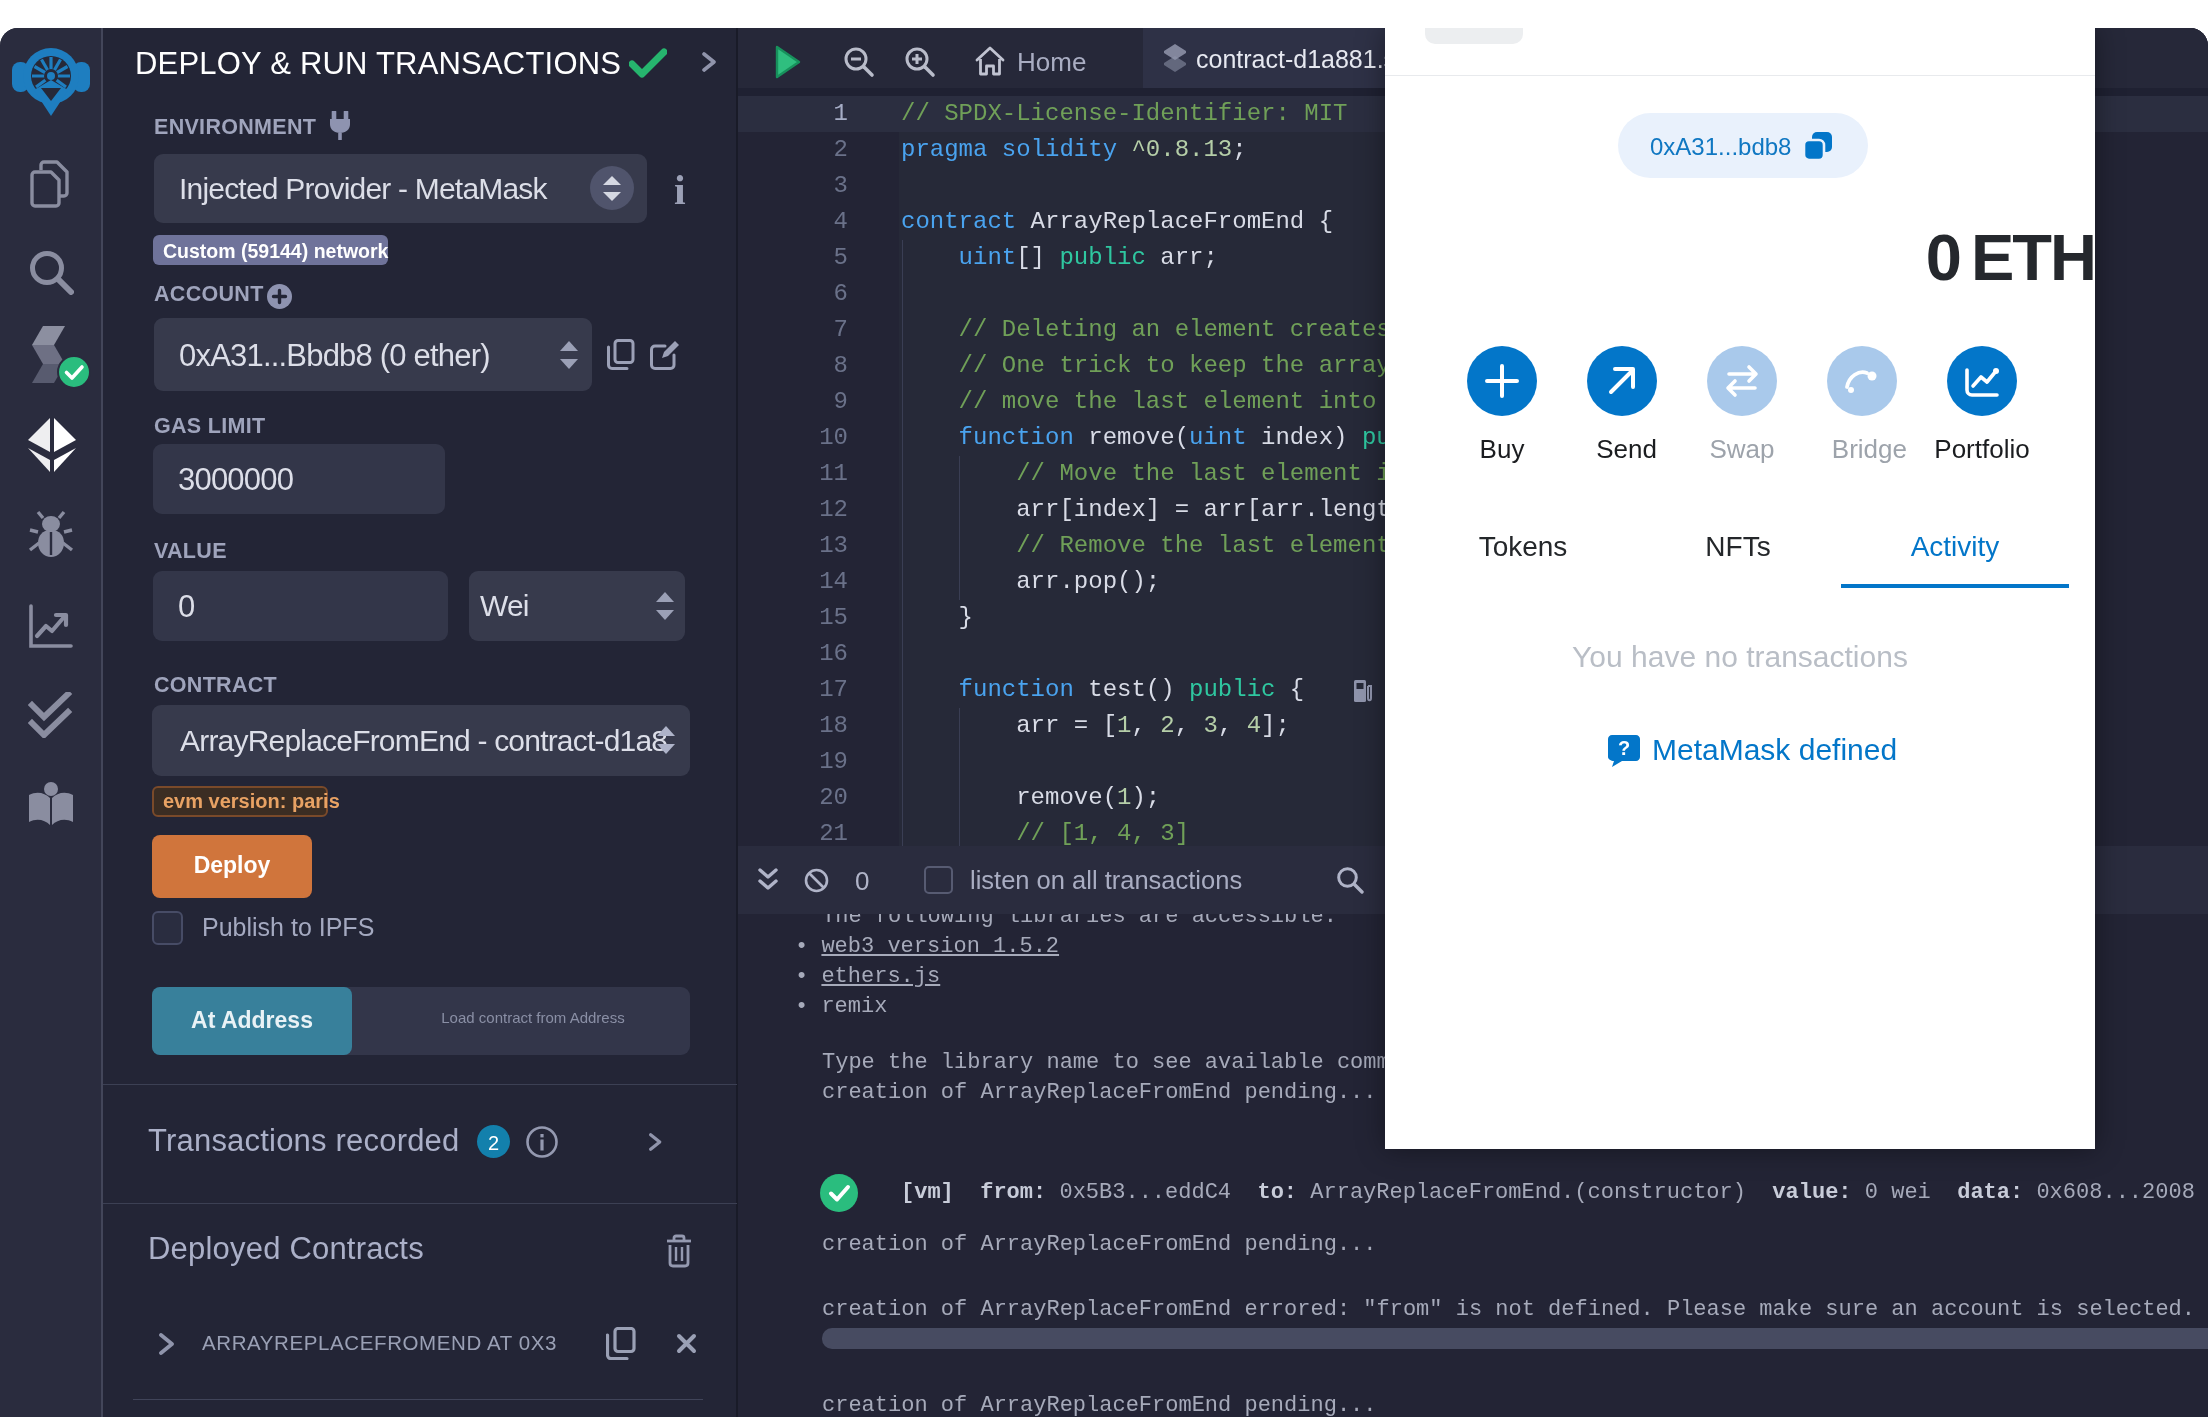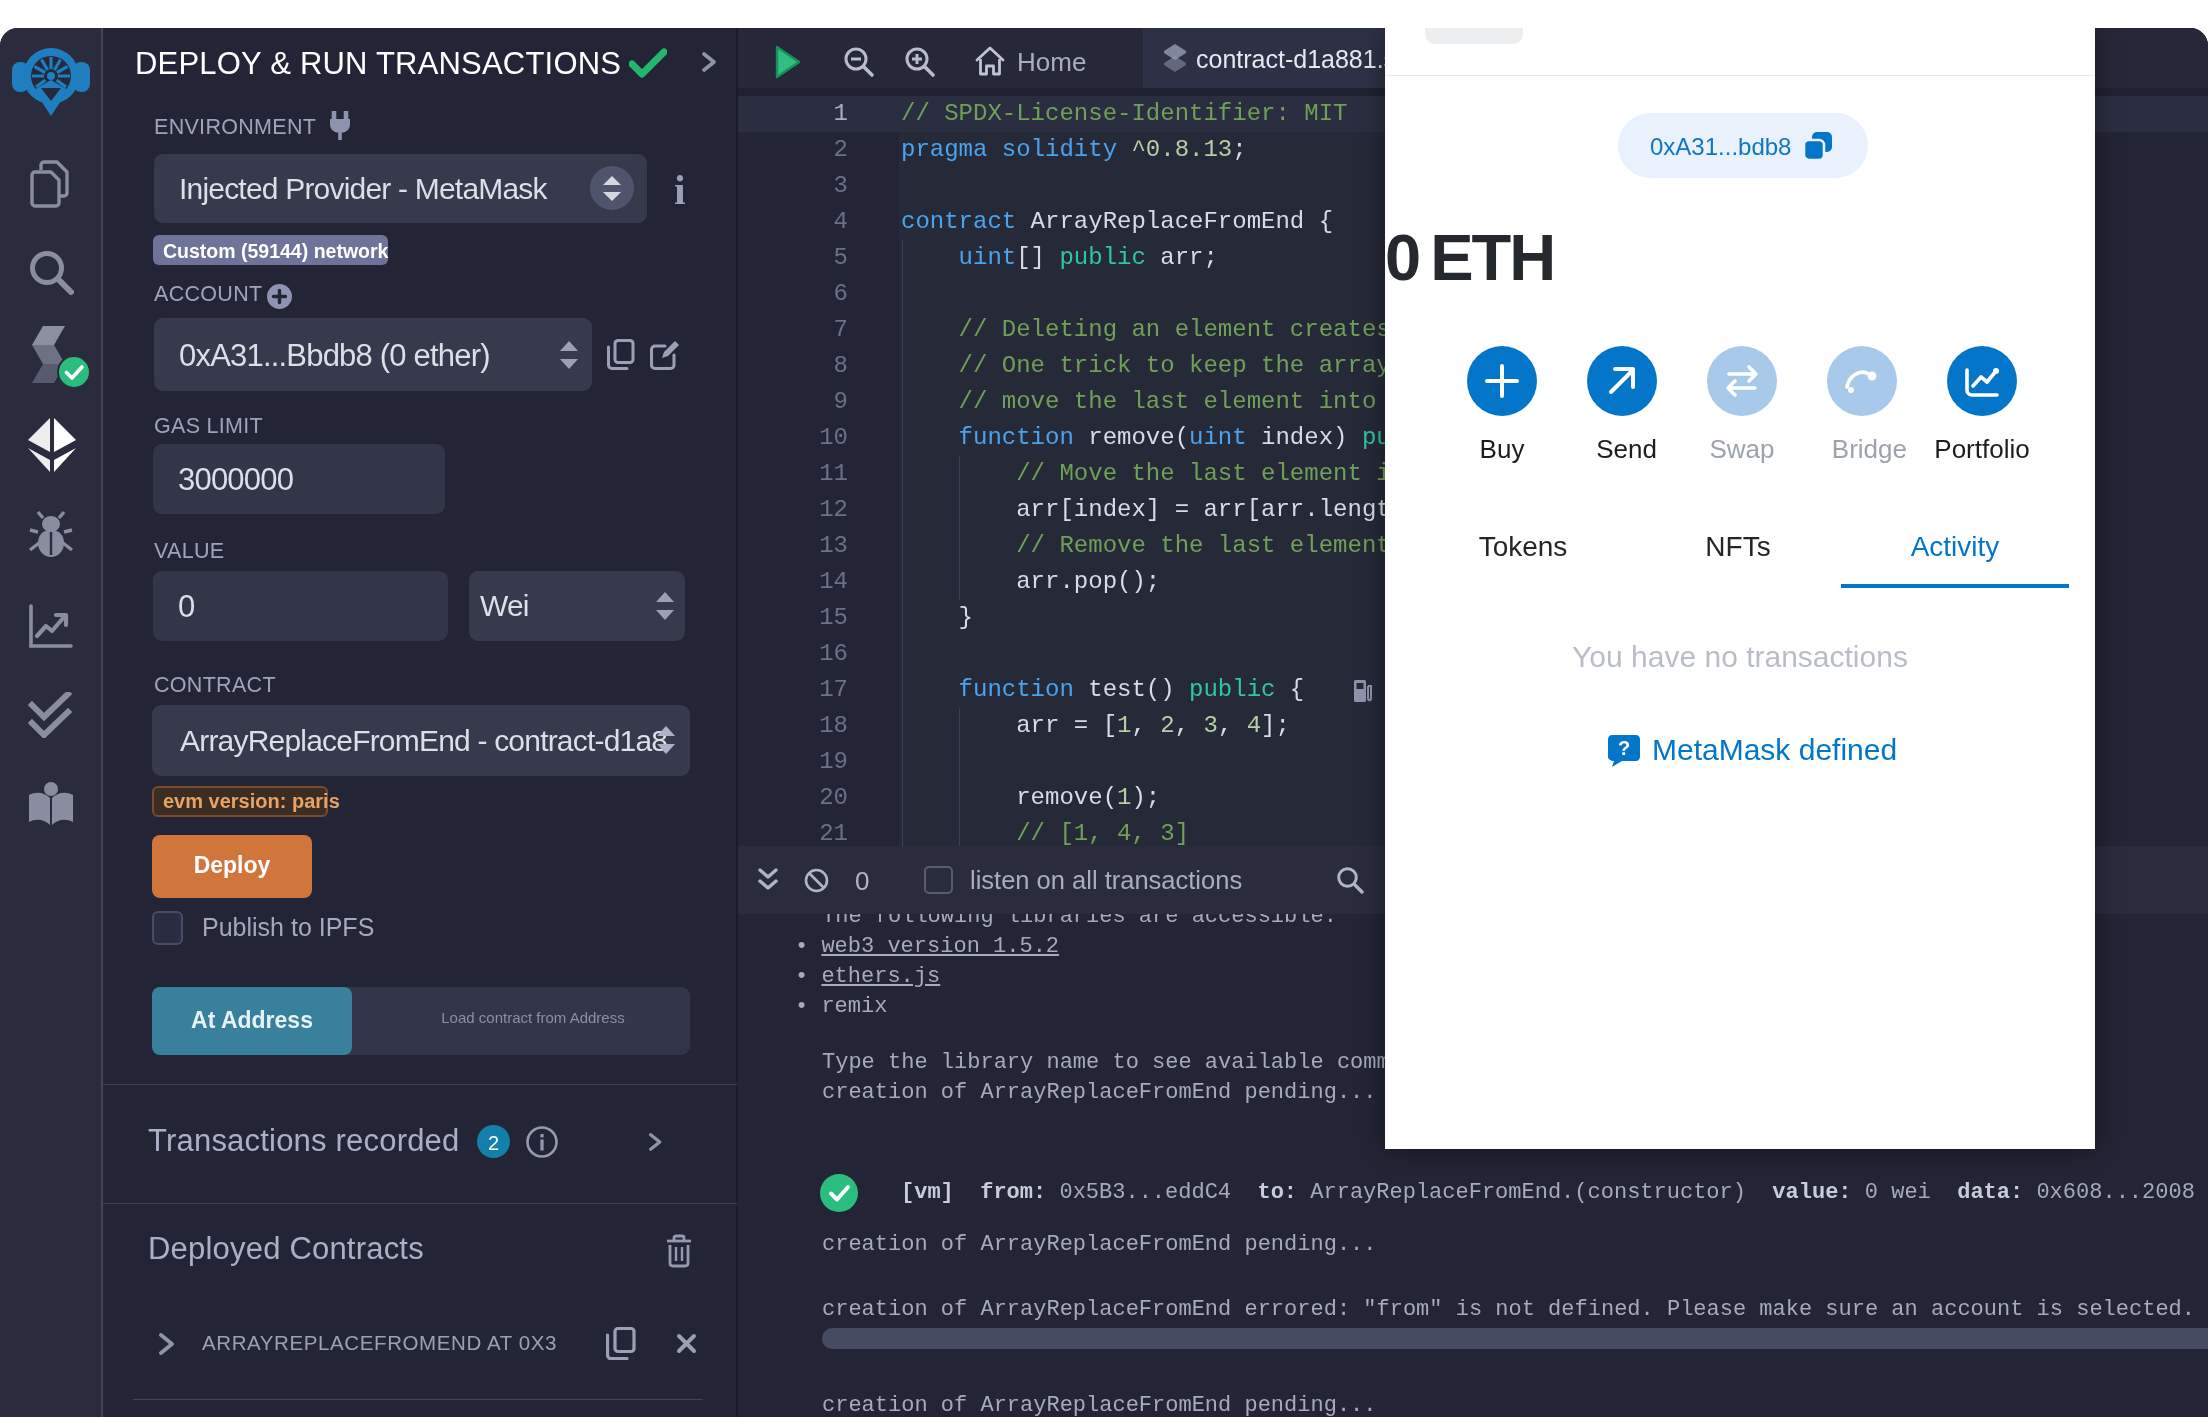--- a/index.html
+++ b/index.html
@@ -1,19 +1,19 @@
 <!DOCTYPE html>
 <html><head>
 <meta charset="utf-8">
 <style>
   html,body{margin:0;padding:0;background:#ffffff;}
   body{width:2208px;height:1417px;overflow:hidden;font-family:"Liberation Sans",sans-serif;}
   .abs{position:absolute;}
   #app{position:absolute;left:0;top:0;width:2208px;height:1417px;background:#232536;border-radius:18px;overflow:hidden;margin-top:28px;}
-  .lbl{color:#9fa4bc;font-size:21.5px;letter-spacing:.3px;}
+  .lbl{color:#9fa4bc;font-size:21.5px;letter-spacing:.3px;font-weight:bold;}
   .sel{background:#373a4c;border-radius:9px;}
   .seltxt{color:#dcdee8;font-size:30px;letter-spacing:-0.8px;white-space:nowrap;}
   svg{display:block;}
   .cmt{color:#70a058;}
   .kw{color:#4aa3ef;}
   .pub{color:#2fc7a0;}
   .num{color:#b5cea8;}
   #code div{white-space:pre;}
 </style>
 </head>
@@ -348,21 +348,21 @@
   <div class="abs" style="left:1425px;top:0;width:98px;height:16px;background:#eceef0;border-radius:0 0 10px 10px;"></div>
   <div class="abs" style="left:1385px;top:47px;width:710px;height:1px;background:#e8eaed;"></div>
 
   <div class="abs" style="left:1618px;top:85px;width:250px;height:65px;border-radius:33px;background:#e9f1fc;"></div>
   <div class="abs" style="left:1650px;top:105px;color:#0f77c2;font-size:24px;white-space:nowrap;">0xA31...bdb8</div>
   <svg class="abs" style="left:1802px;top:104px;" width="34" height="30" viewBox="0 0 34 30">
     <rect x="10" y="0" width="20" height="20" rx="5" fill="#0376c9"></rect>
     <rect x="2" y="8" width="20" height="20" rx="5" fill="#0376c9" stroke="#e9f1fc" stroke-width="2.6"></rect>
   </svg>
 
-  <div class="abs" style="left:1385px;top:192px;width:710px;text-align:left;color:#25282d;font-size:65px;font-weight:bold;letter-spacing:-2px;">0 ETH</div>
+  <div class="abs" style="left:1385px;top:192px;width:710px;text-align:right;color:#25282d;font-size:65px;font-weight:bold;letter-spacing:-2px;">0 ETH</div>
 
   <div class="abs" style="left:1467px;top:318px;width:70px;height:70px;border-radius:50%;background:#0376c9;"></div>
   <svg class="abs" style="left:1467px;top:318px;" width="70" height="70" viewBox="0 0 70 70">
       <path d="M35 20 L35 50 M20 35 L50 35" stroke="#fff" stroke-width="4" stroke-linecap="round"></path>
     </svg>
   <div class="abs" style="left:1587px;top:318px;width:70px;height:70px;border-radius:50%;background:#0376c9;"></div>
   <svg class="abs" style="left:1587px;top:318px;" width="70" height="70" viewBox="0 0 70 70">
       <path d="M24 46 L46 24 M28 23 L46 23 L46 41" fill="none" stroke="#fff" stroke-width="4" stroke-linecap="round" stroke-linejoin="round"></path>
     </svg>
   <div class="abs" style="left:1707px;top:318px;width:70px;height:70px;border-radius:50%;background:#a9c9eb;"></div>

